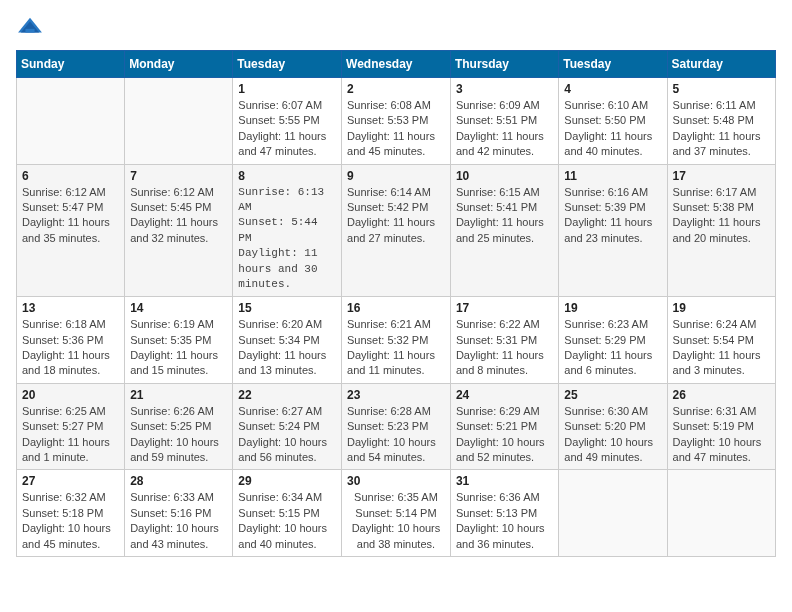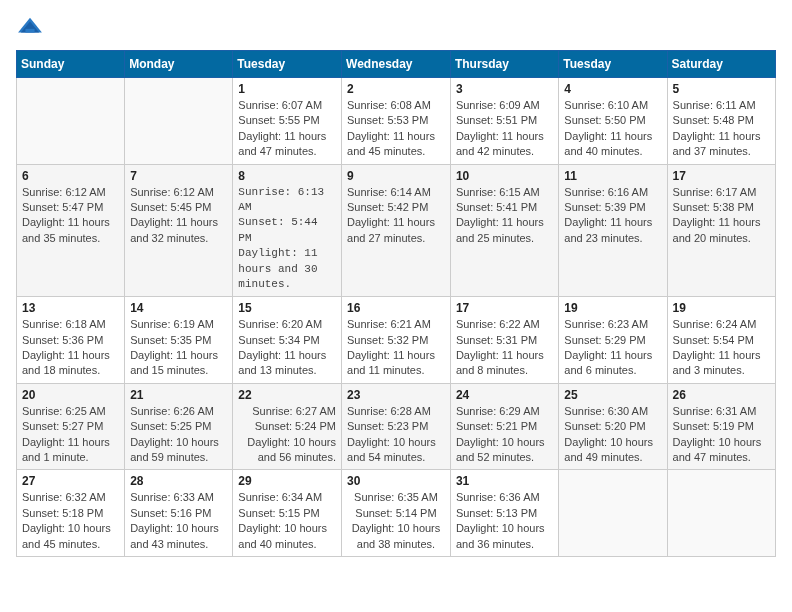--- a/index.html
+++ b/index.html
@@ -235,21 +235,21 @@
 Daylight: 11 hours and 1 minute.</div>
         </td>
         <td>
           <span class="day-number">21</span>
           <div class="day-info" style="white-space: pre-line;">Sunrise: 6:26 AM
 Sunset: 5:25 PM
 Daylight: 10 hours and 59 minutes.</div>
         </td>
         <td>
           <span class="day-number">22</span>
-          <div class="day-info" style="white-space: pre-line; text-align: right;">Sunrise: 6:27 AM
+          <div class="day-info" style="white-space: pre-line;">Sunrise: 6:27 AM
 Sunset: 5:24 PM
 Daylight: 10 hours and 56 minutes.</div>
         </td>
         <td>
           <span class="day-number">23</span>
           <div class="day-info" style="white-space: pre-line;">Sunrise: 6:28 AM
 Sunset: 5:23 PM
 Daylight: 10 hours and 54 minutes.</div>
         </td>
         <td>

